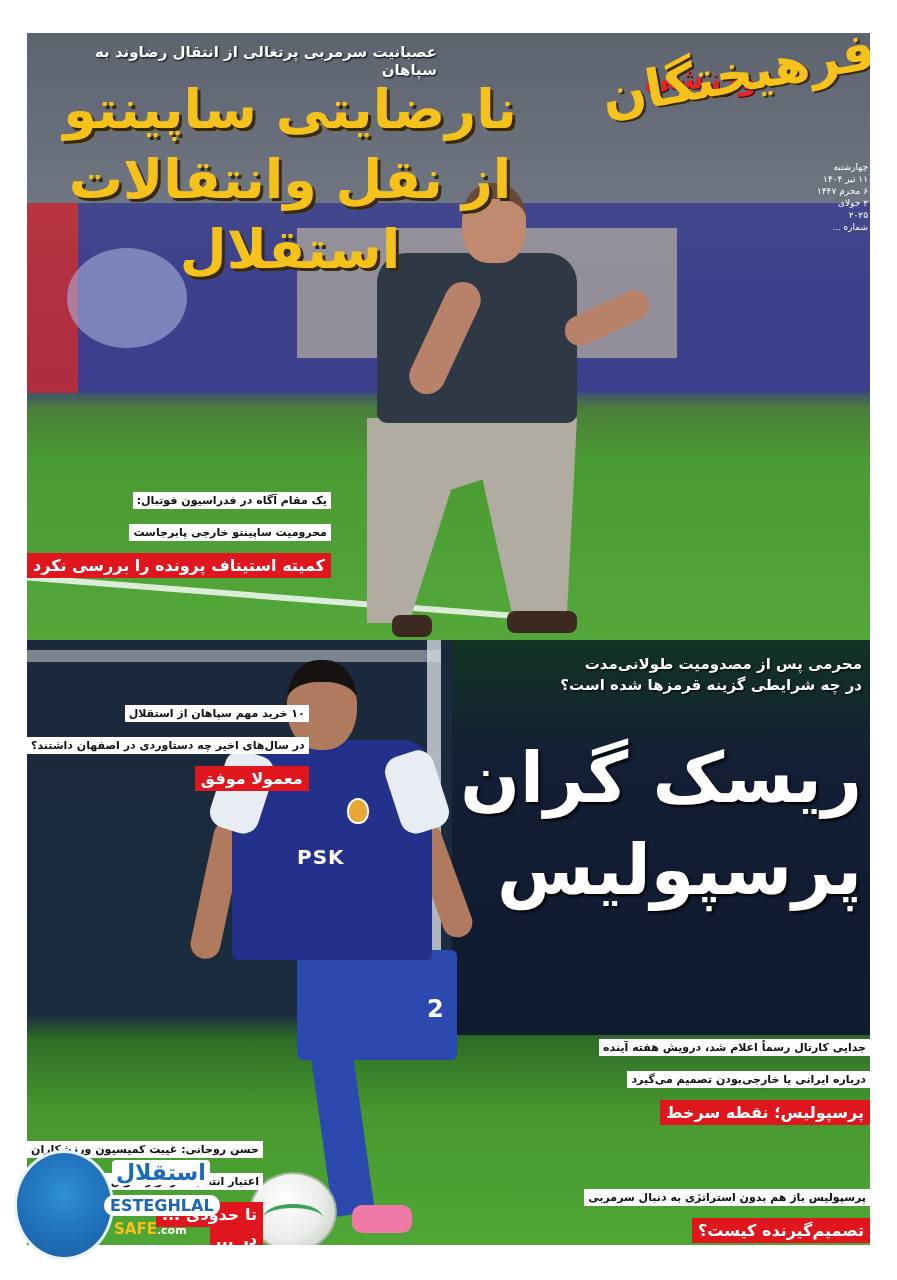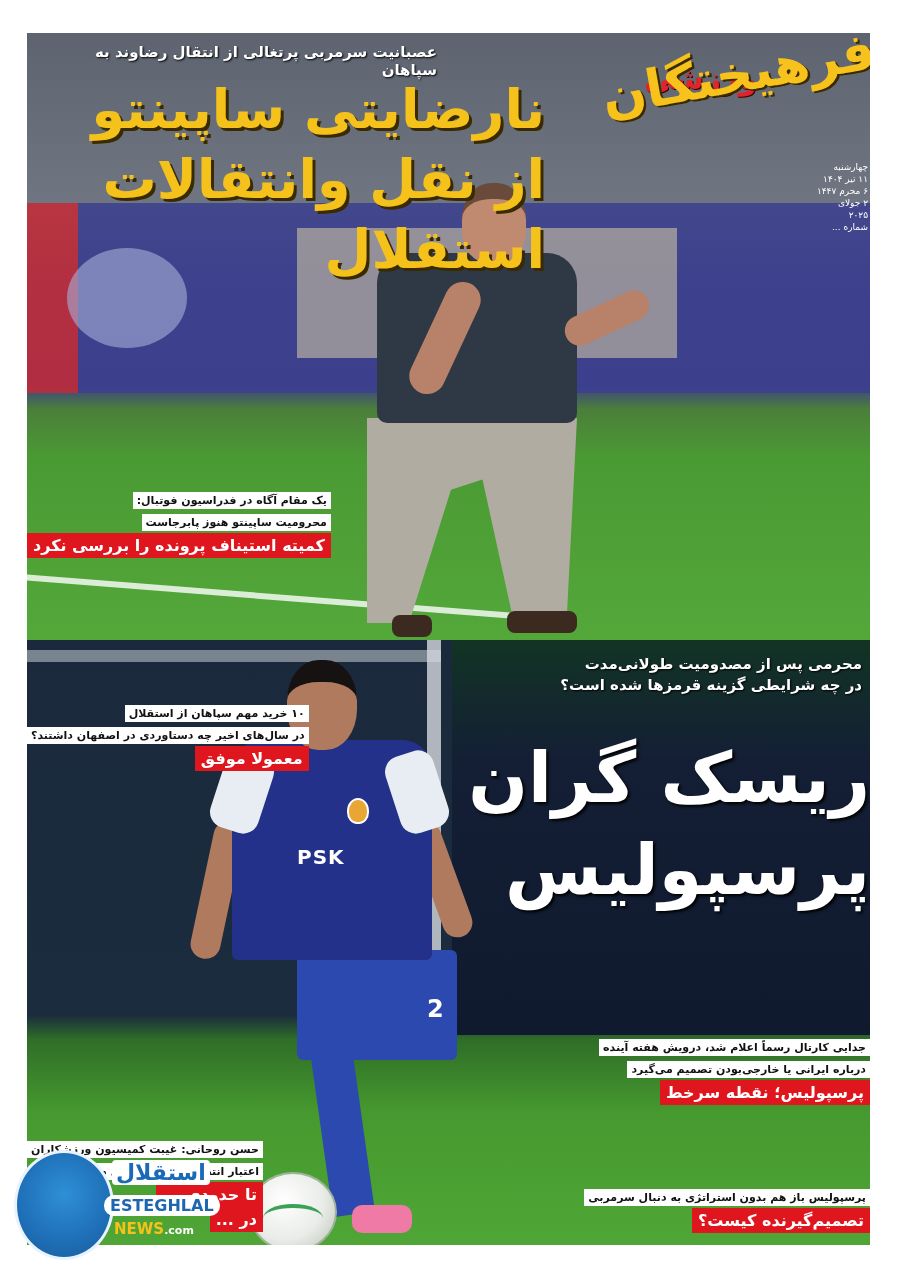--- a/index.html
+++ b/index.html
@@ -59,28 +59,28 @@
   .masthead-red {
     position: absolute; left: 617px; top: 28px; color: #e2232a;
     font: bold 30px "DejaVu Sans", sans-serif; direction: rtl; text-shadow: 1px 1px 0 #3a0000;
   }
   .issue-info { position: absolute; right: 2px; top: 128px; width: 52px; color: #fff; font: 9px "DejaVu Sans", sans-serif; line-height: 12px; direction: rtl; text-align: right; }
 
   .kicker-top { position: absolute; left: 10px; top: 10px; width: 400px; color: #ffffff; font: bold 15px "DejaVu Sans", sans-serif; direction: rtl; text-align: right; text-shadow: 1px 1px 2px #000; }
 
   .headline-yellow {
     position: absolute; left: 8px; top: 42px; width: 510px; color: #f5c21b;
-    font: bold 54px "DejaVu Sans", sans-serif; line-height: 70px; direction: rtl; text-align: right;
+    font: bold 54px "DejaVu Sans", sans-serif; line-height: 70px; direction: rtl; text-align: center;
     text-shadow: 3px 3px 0 #3a2a00;
   }
   .headline-yellow span { display: block; }
 
   
   .side-story { position: absolute; direction: rtl; text-align: right; }
-  .side-story .line { display: inline-block; background: #ffffff; color: #111; font: bold 11px "DejaVu Sans", sans-serif; padding: 2px 4px; margin-bottom: 2px; white-space: nowrap; }
+  .side-story .line { display: inline-block; background: #ffffff; color: #111; font: bold 11px "DejaVu Sans", sans-serif; padding: 2px 4px; margin-bottom: 12px; white-space: nowrap; }
   .side-story .red { display: inline-block; background: #e0161f; color: #ffffff; font: bold 16px "DejaVu Sans", sans-serif; padding: 3px 6px; white-space: nowrap; }
   .side-story .row { display: block; }
 
   
   .photo-bottom {
     position: absolute; left: 0; top: 607px; width: 843px; height: 605px; overflow: hidden;
     background: linear-gradient(180deg, #1a2a3c 0%, #1b2c3e 62%, #2f6d28 66%, #46992e 78%, #4fa636 100%);
   }
   .dark-panel { position: absolute; left: 425px; top: 0; width: 418px; height: 395px; background: linear-gradient(180deg, #123424 0%, #141f35 30%, #0f1a2f 100%); }
   .goal-post { position: absolute; left: 400px; top: 0; width: 14px; height: 390px; background: #d5d9de; opacity: .8; }
@@ -98,21 +98,21 @@
   .player2 .shorts { position: absolute; left: 110px; top: 290px; width: 160px; height: 110px; background: #2c49b0; border-radius: 6px; }
   .player2 .short-num { position: absolute; left: 240px; top: 335px; color: #fff; font: bold 24px "DejaVu Sans", sans-serif; }
   .player2 .leg { position: absolute; left: 135px; top: 395px; width: 42px; height: 160px; background: #2c49b0; transform: rotate(-8deg); }
   .player2 .boot { position: absolute; left: 165px; top: 545px; width: 60px; height: 28px; background: #f07aa6; border-radius: 10px; }
   .ball { position: absolute; left: 222px; top: 532px; width: 88px; height: 80px; border-radius: 50%; background: radial-gradient(circle at 40% 35%, #ffffff 0%, #e9ece8 55%, #b9c2b6 100%); border: 2px solid #9fb59a; }
   .ball::after { content: ""; position: absolute; left: 12px; top: 30px; width: 60px; height: 24px; border-top: 4px solid #3aa157; border-radius: 50%; }
 
   .kicker-bottom { position: absolute; right: 8px; top: 14px; width: 320px; color: #ffffff; font: bold 15px "DejaVu Sans", sans-serif; line-height: 21px; direction: rtl; text-align: right; text-shadow: 1px 1px 2px #000; }
 
   .headline-white {
-    position: absolute; right: 0; top: 92px; width: 430px; color: #ffffff;
+    position: absolute; right: 8px; top: 92px; width: 430px; color: #ffffff;
     font: bold 70px "DejaVu Sans", sans-serif; line-height: 92px; direction: rtl; text-align: right;
     text-shadow: 2px 2px 3px #000;
   }
   .headline-white span { display: block; }
 
   
   .watermark { position: absolute; left: 14px; top: 1150px; width: 190px; height: 110px; }
   .watermark .globe { position: absolute; left: 0; top: 0; width: 100px; height: 110px; border-radius: 50%; background: radial-gradient(circle at 50% 40%, #2f8fd6 0%, #1e6fb7 60%, #1b5b9a 100%); border: 3px solid #e9f3ff; }
   .watermark .persian { position: absolute; left: 98px; top: 10px; color: #1a6ab8; font: bold 22px "DejaVu Sans", sans-serif; background: #ffffff; padding: 0 4px; border-radius: 4px; direction: rtl; }
   .watermark .latin { position: absolute; left: 90px; top: 45px; background: #ffffff; color: #1d66b0; font: bold 16px "DejaVu Sans", sans-serif; padding: 1px 6px; border-radius: 10px; }
@@ -154,21 +154,21 @@
     <div class="kicker-top">عصبانیت سرمربی پرتغالی از انتقال رضاوند به سپاهان</div>
 
     <div class="headline-yellow">
       <span>نارضایتی ساپینتو</span>
       <span>از نقل وانتقالات</span>
       <span>استقلال</span>
     </div>
 
     <div class="side-story" style="left:0; top:456px;">
       <div class="row"><span class="line">یک مقام آگاه در فدراسیون فوتبال:</span></div>
-      <div class="row"><span class="line">محرومیت ساپینتو هنوز پابرجاست</span></div>
+      <div class="row"><span class="line">محرومیت ساپینتو خارجی پابرجاست</span></div>
       <div class="row"><span class="red">کمیته استیناف پرونده را بررسی نکرد</span></div>
     </div>
   </div>
 
   <div class="photo-bottom">
     <div class="goal-bar"></div>
     <div class="goal-post"></div>
     <div class="dark-panel"></div>
 
     <div class="player2">
@@ -220,14 +220,14 @@
       <div class="row"><span class="line">پرسپولیس باز هم بدون استراتژی به دنبال سرمربی</span></div>
       <div class="row"><span class="red">تصمیم‌گیرنده کیست؟</span></div>
     </div>
   </div>
 </div>
 
 <div class="watermark">
   <div class="globe"></div>
   <div class="persian">استقلال</div>
   <div class="latin">ESTEGHLAL</div>
-  <div class="news"><span>NEWS</span><em>.com</em></div>
+  <div class="news"><span>SAFE</span><em>.com</em></div>
 </div>
 
 </body></html>

